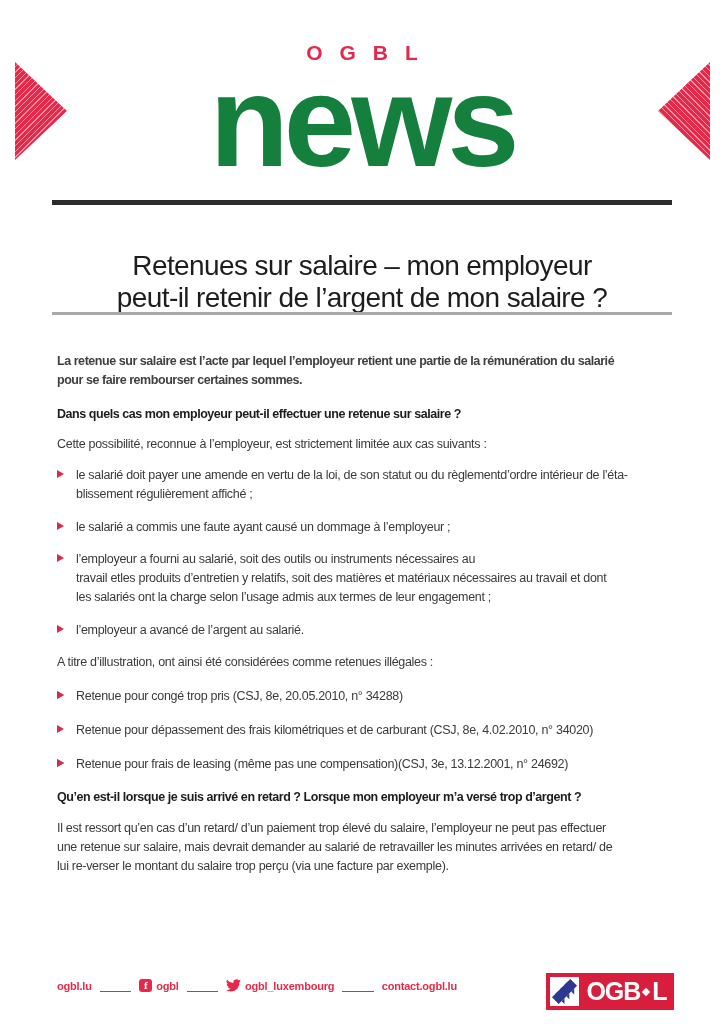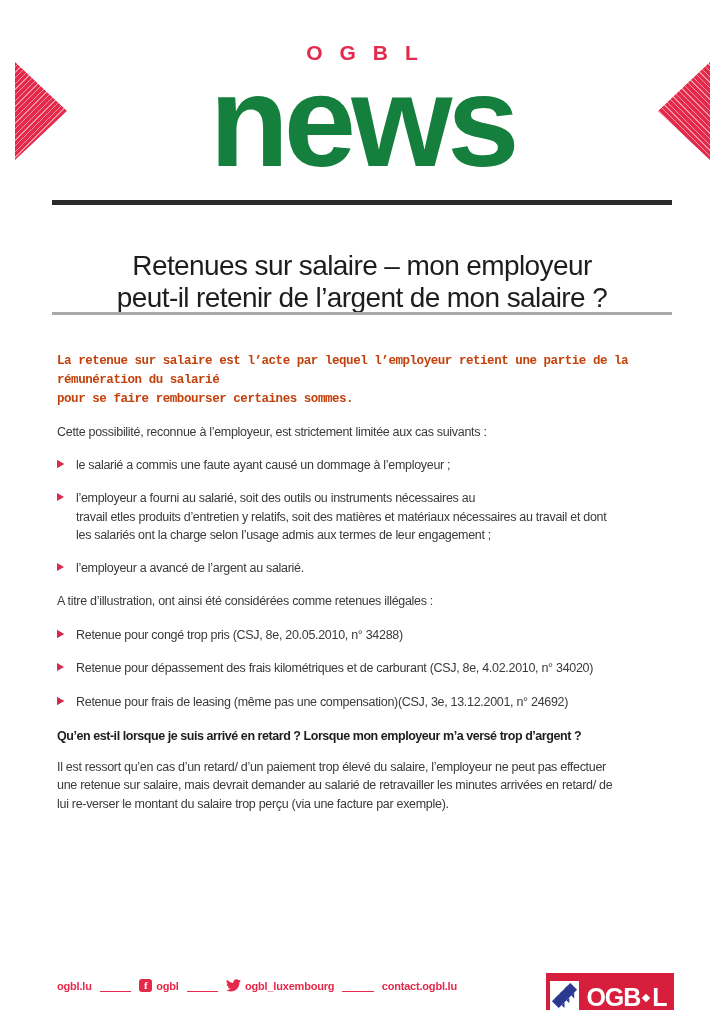--- a/index.html
+++ b/index.html
@@ -37,21 +37,21 @@
     letter-spacing:-0.6px;white-space:pre-line;
   }
   .rule-gray{position:absolute;top:312px;left:52px;width:620px;height:3px;background:#a9a9a9;}
 
   
   .content{
     position:absolute;top:352px;left:57px;width:615px;
     font-size:12.5px;line-height:1.5;letter-spacing:-0.3px;
   }
   .content p{margin:0 0 12px 0;white-space:pre-line;}
-  .lead{color:#c2410c;font-weight:bold;letter-spacing:-0.45px;margin-bottom:15px !important;font-family:Liberation Mono, monospace;}
+  .lead{color:#404040;font-weight:bold;letter-spacing:-0.45px;margin-bottom:15px !important;}
   .qbold{color:#1d1d1b;font-weight:bold;letter-spacing:-0.45px;}
   .boldnote{color:#1d1d1b;font-weight:bold;letter-spacing:-0.45px;margin-top:2px !important;}
   ul.arrow-list{list-style:none;margin:4px 0 2px 0;padding:0;}
   ul.arrow-list li{
     position:relative;padding-left:19px;margin:0 0 14px 0;white-space:pre-line;
   }
   .tri{
     position:absolute;left:0;top:4px;width:0;height:0;
     border-left:7px solid #d52b4c;
     border-top:4.5px solid transparent;border-bottom:4.5px solid transparent;
@@ -67,21 +67,21 @@
   .footer-links .sep{flex:1;border-top:1.5px solid #e5294b;margin:0 8px;height:0;}
   .flink{display:flex;align-items:center;gap:4px;white-space:nowrap;}
   .fb-badge{
     display:inline-flex;align-items:center;justify-content:center;
     width:13px;height:13px;border-radius:3px;background:#e5294b;color:#fff;
     font-size:11px;font-weight:bold;line-height:1;font-family:"Liberation Serif",serif;
   }
   .tw-icon{display:inline-block;width:15px;height:13px;}
   .ogbl-logo{
     position:absolute;left:546px;top:973px;width:128px;height:37px;
-    background:#d71f3d;display:flex;align-items:flex-end;padding:0;
+    background:#d71f3d;display:flex;align-items:center;padding:0;
   }
   .zip-box{width:29px;height:29px;background:#fff;margin-left:4px;flex:0 0 auto;}
   .logo-text{
     flex:1;text-align:center;color:#fff;font-weight:bold;font-size:25px;
     letter-spacing:-1px;line-height:1;display:flex;align-items:center;justify-content:center;
   }
   .logo-diamond{
     display:inline-block;width:6px;height:6px;background:#fff;
     transform:rotate(45deg);margin:0 3px;
   }
@@ -97,25 +97,27 @@
 
 <h1 class="doc-title">Retenues sur salaire – mon employeur
 peut-il retenir de l’argent de mon salaire ?</h1>
 <div class="rule-gray"></div>
 
 <div class="content">
 
   <p class="lead">La retenue sur salaire est l’acte par lequel l’employeur retient une partie de la rémunération du salarié
 pour se faire rembourser certaines sommes.</p>
 
+  <p class="qbold">Dans quels cas mon employeur peut-il effectuer une retenue sur salaire ?</p>
 
   <p>Cette possibilité, reconnue à l’employeur, est strictement limitée aux cas suivants :</p>
 
   <ul class="arrow-list">
-    <li><span class="tri"></span></li>
+    <li><span class="tri"></span><span>le salarié doit payer une amende en vertu de la loi, de son statut ou du règlementd’ordre intérieur de l’éta-
+blissement régulièrement affiché ;</span></li>
     <li><span class="tri"></span><span>le salarié a commis une faute ayant causé un dommage à l’employeur ;</span></li>
     <li><span class="tri"></span><span>l’employeur a fourni au salarié, soit des outils ou instruments nécessaires au
 travail etles produits d’entretien y relatifs, soit des matières et matériaux nécessaires au travail et dont
 les salariés ont la charge selon l’usage admis aux termes de leur engagement ;</span></li>
     <li><span class="tri"></span><span>l’employeur a avancé de l’argent au salarié.</span></li>
   </ul>
 
 
   <p>A titre d’illustration, ont ainsi été considérées comme retenues illégales :</p>
 

